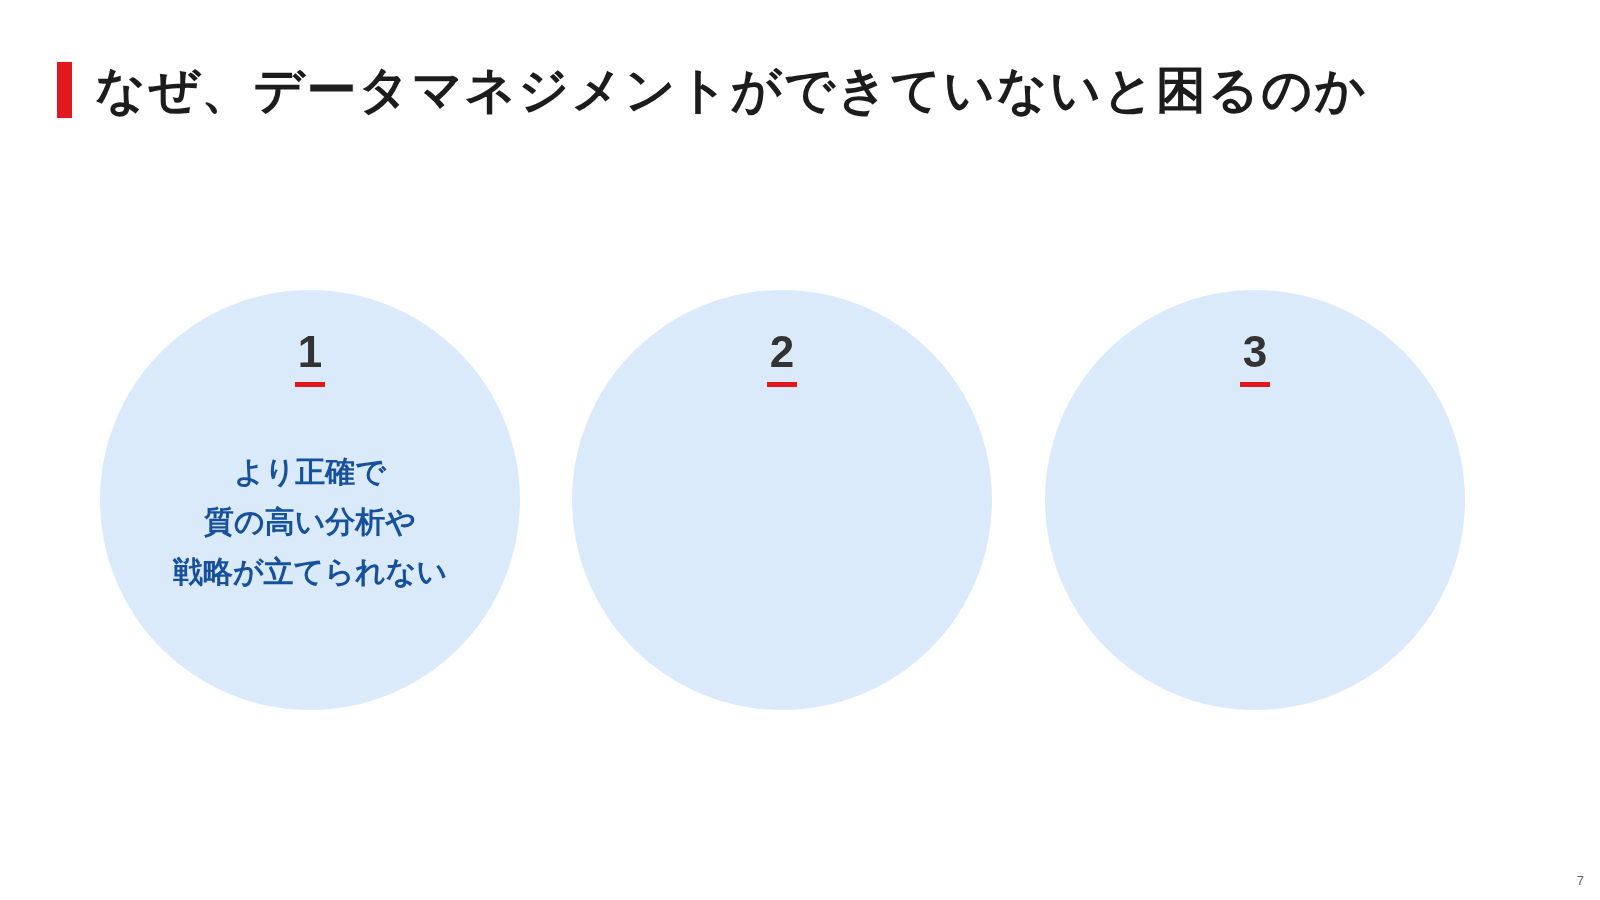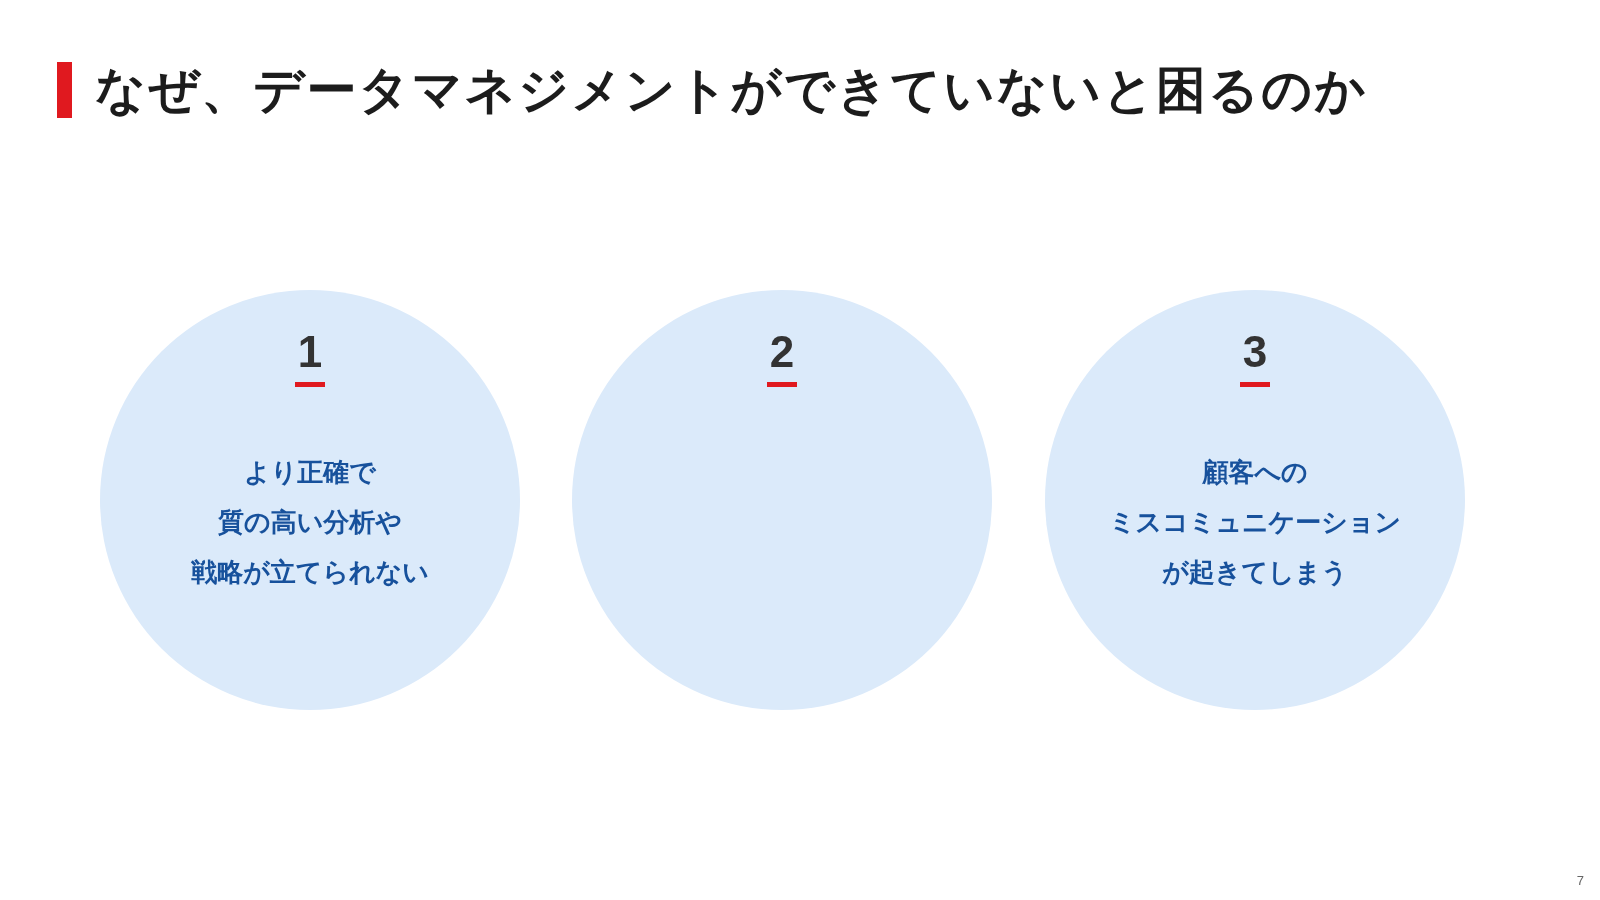--- a/index.html
+++ b/index.html
@@ -59,21 +59,21 @@
     color:var(--number-dark);
     line-height:1;
   }
   .number-underline{
     width:30px;height:5px;
     background:var(--accent-red);
     margin-top:8px;
   }
   .circle-text{
     margin-top:60px;
-    font-size:26px;
+    font-size:30px;
     font-weight:bold;
     color:var(--text-blue);
     text-align:center;
     line-height:50px;
     white-space:pre-line;
   }
   .page-number{
     position:absolute;
     right:16px;bottom:12px;
     font-size:13px;
@@ -97,18 +97,15 @@
 </section>
 
 <section class="circle circle-2">
   <div class="circle-number">2</div>
   <div class="number-underline"></div>
 </section>
 
 <section class="circle circle-3">
   <div class="circle-number">3</div>
   <div class="number-underline"></div>
-  <div class="circle-text">顧客への
-ミスコミュニケーション
-が起きてしまう</div>
 </section>
 
 <div class="page-number">7</div>
 
 </body></html>

